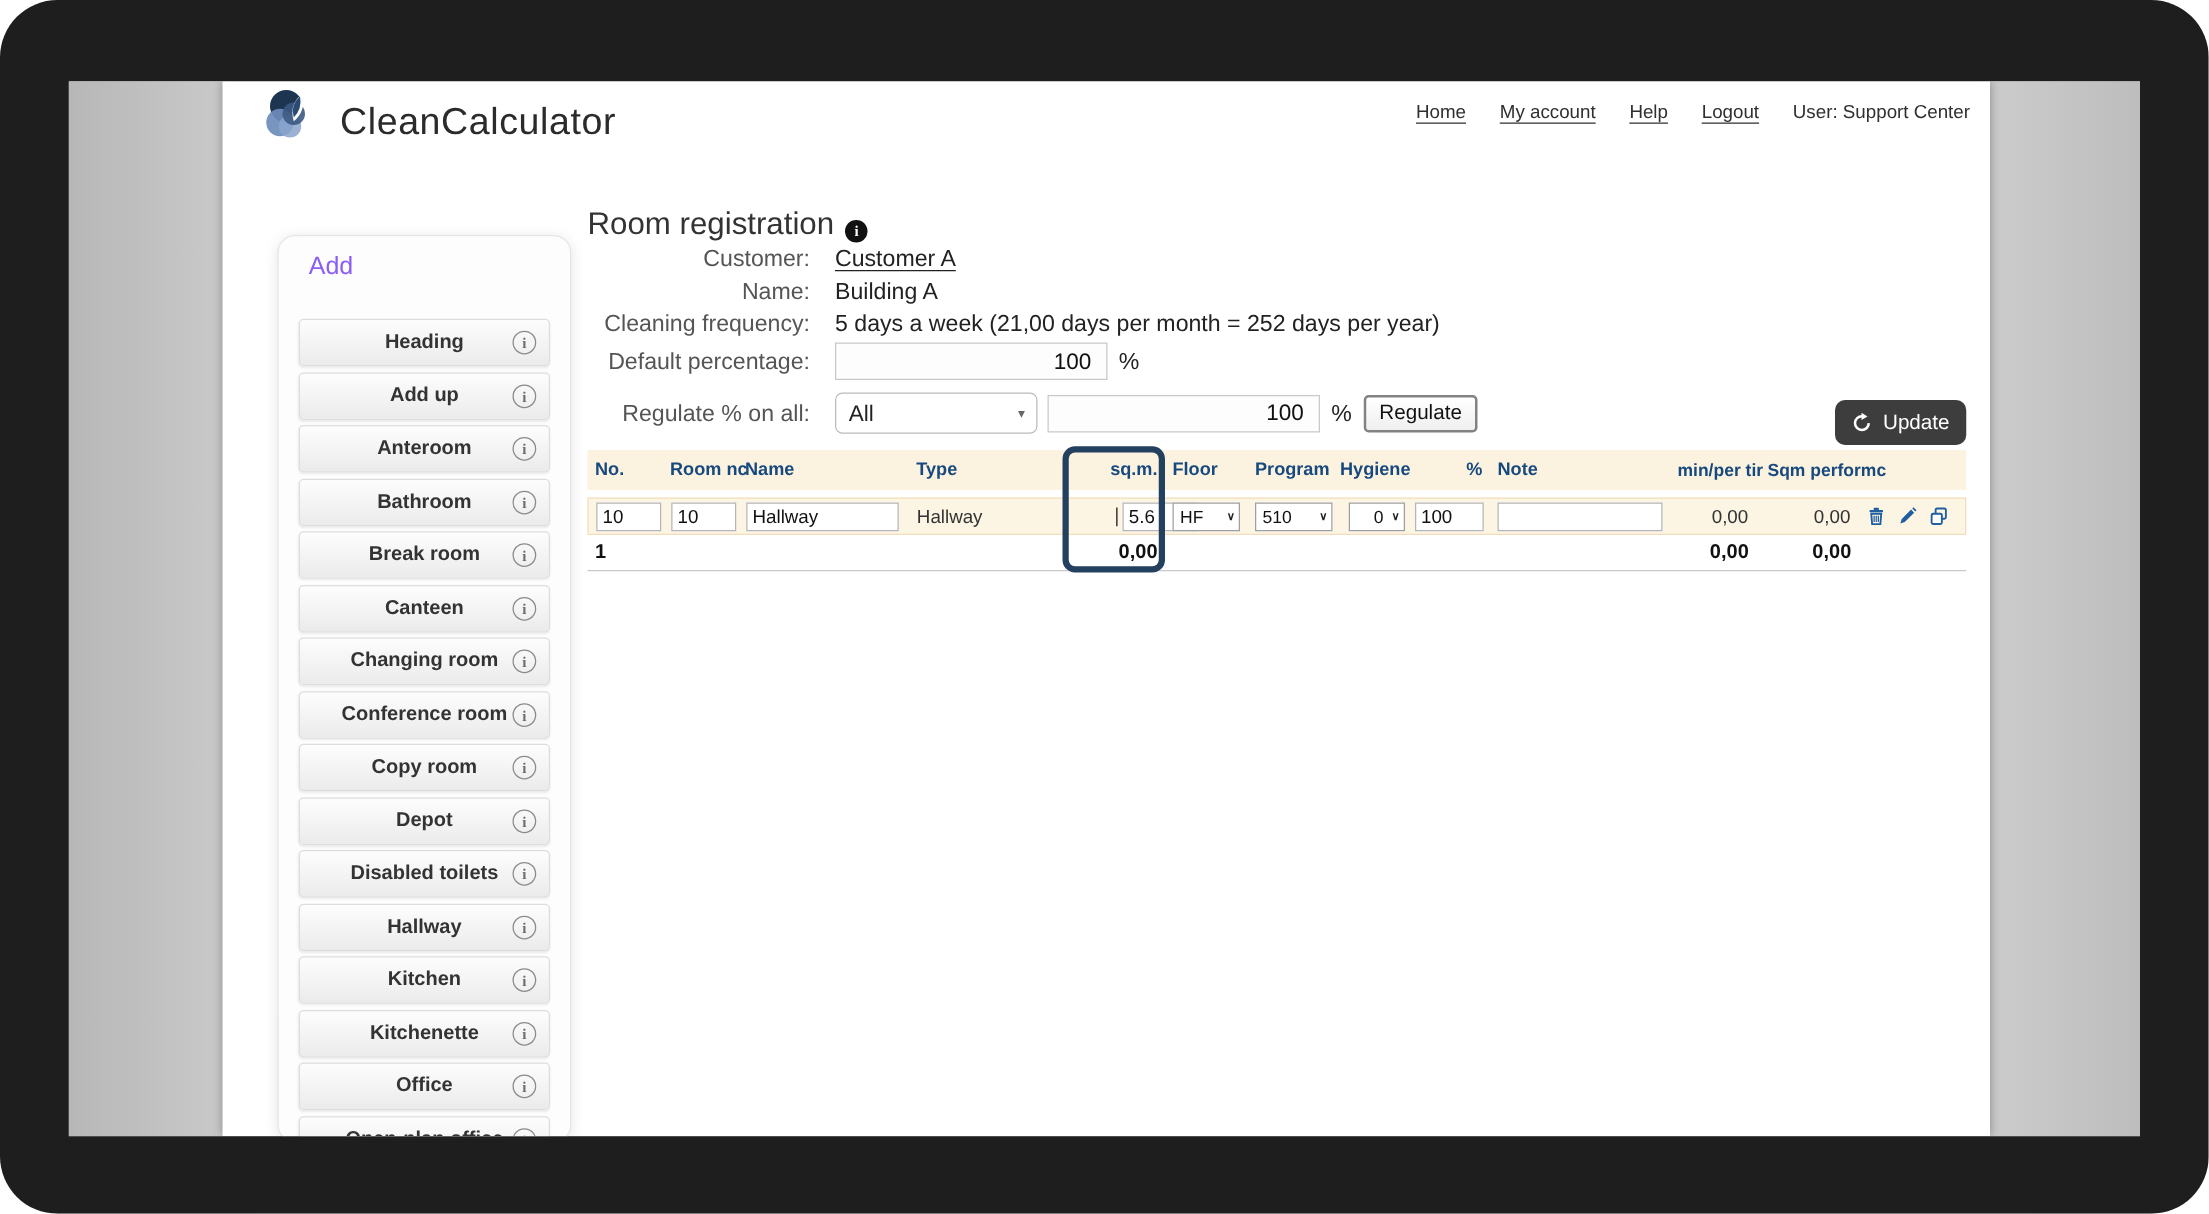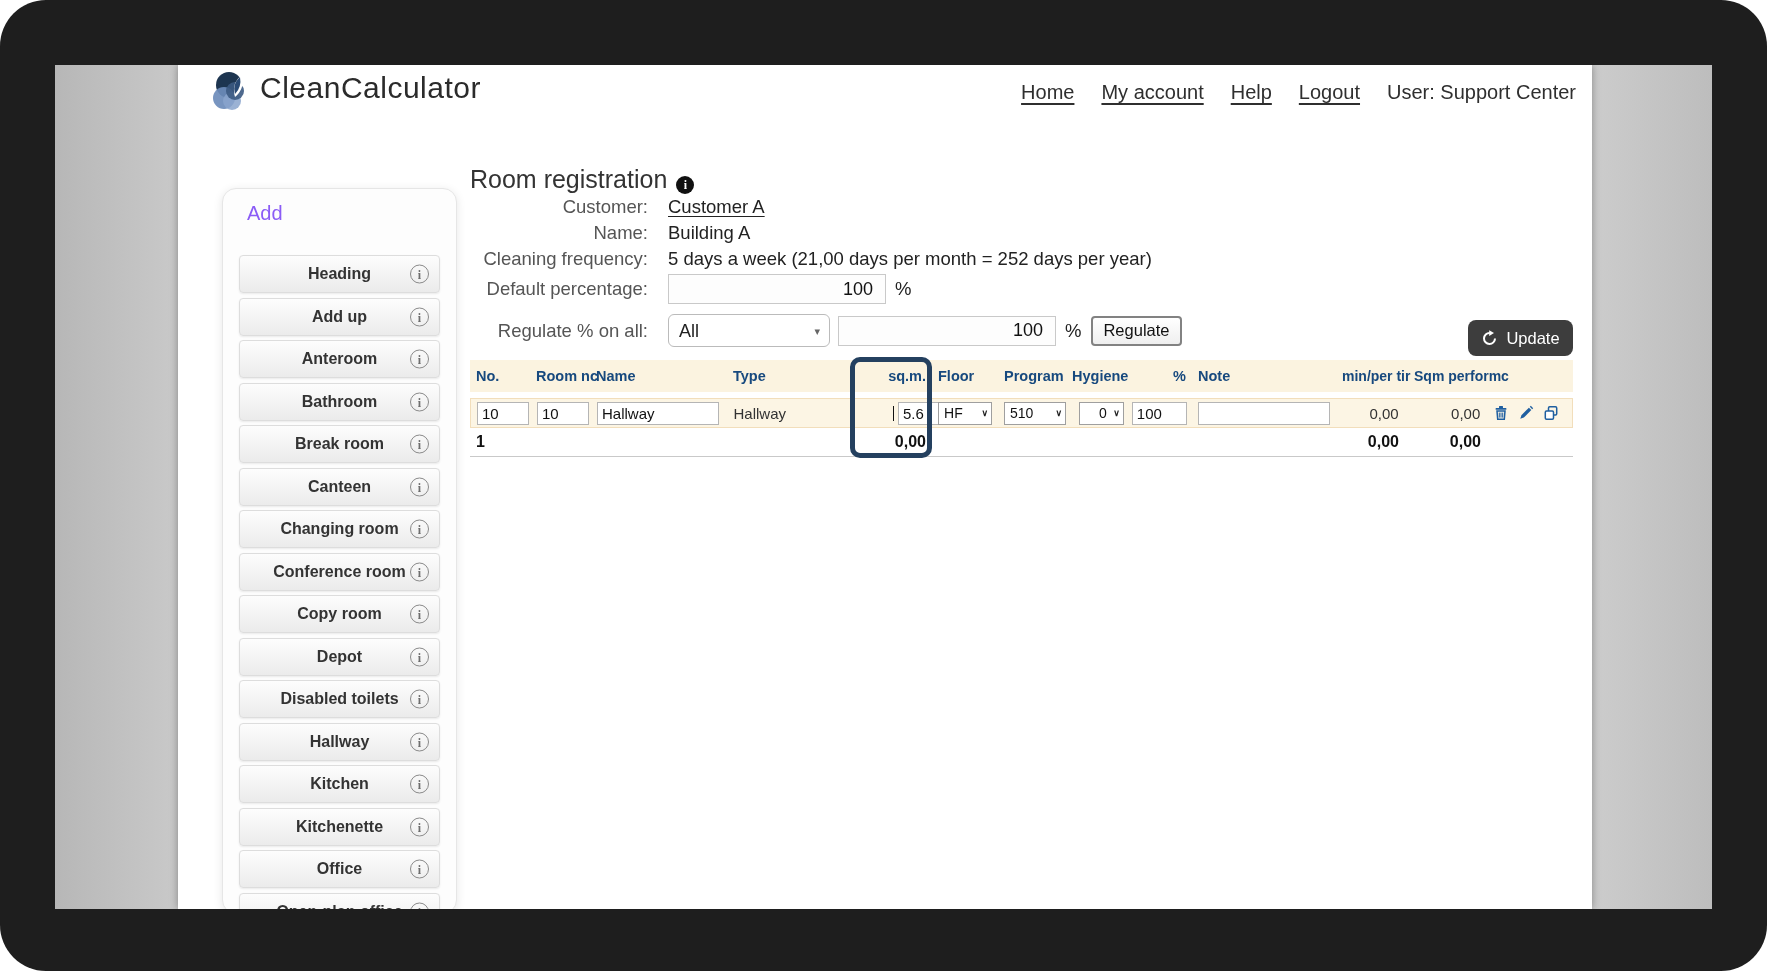--- a/index.html
+++ b/index.html
@@ -4,23 +4,23 @@
 <style>
   html,body{margin:0;padding:0;background:#ffffff;font-family:"Liberation Sans",sans-serif;}
   #canvas{position:relative;width:1767px;height:971px;overflow:hidden;}
   #frame{position:absolute;inset:0;background:#1e1e1e;border-radius:46px;}
   #screen{position:absolute;left:55px;top:65px;width:1657px;height:844px;background:#c4c4c4;overflow:hidden;}
   #strip-left{position:absolute;left:0;top:0;width:123px;height:100%;background:linear-gradient(90deg,#b7b7b7,#c9c9c9);}
   #strip-right{position:absolute;right:0;top:0;width:120px;height:100%;background:linear-gradient(90deg,#cccccc,#bdbdbd);}
   #page{position:absolute;left:123px;top:0;width:1414px;height:844px;background:#ffffff;overflow:hidden;box-shadow:0 0 8px rgba(0,0,0,.35);}
 
   
-  .brand{position:absolute;left:34px;top:6px;display:flex;align-items:flex-start;gap:8px;}
+  .brand{position:absolute;left:34px;top:6px;display:flex;align-items:flex-end;gap:20px;}
   .brand-title{font-size:30px;color:#2b2b2b;letter-spacing:.5px;}
-  .topnav{position:absolute;right:16px;top:16px;display:flex;align-items:baseline;gap:27px;font-size:20px;color:#2f2f2f;}
+  .topnav{position:absolute;right:16px;top:16px;display:flex;align-items:baseline;gap:27px;font-size:15px;color:#2f2f2f;}
   .topnav a{color:#2f2f2f;text-decoration:underline;text-underline-offset:4px;cursor:pointer;}
   .user-label{text-decoration:none;color:#2f2f2f;}
 
   
   .side-panel{position:absolute;left:44px;top:123px;width:233px;height:724px;background:#fdfdfd;border:1px solid #e6e6e6;border-radius:14px;box-shadow:0 2px 10px rgba(0,0,0,.10);}
   .side-title{position:absolute;left:24px;top:13px;font-size:20px;color:#8b5cf6;}
   .side-list{position:absolute;left:16px;top:66px;width:201px;display:flex;flex-direction:column;gap:4.5px;}
   .side-btn{position:relative;height:36px;border:1px solid #ddd;border-radius:4px;
     background:linear-gradient(#fdfdfd,#ebebeb);box-shadow:0 1px 2px rgba(0,0,0,.08);
     display:flex;align-items:center;justify-content:center;font-size:16px;font-weight:bold;color:#333;cursor:pointer;}

